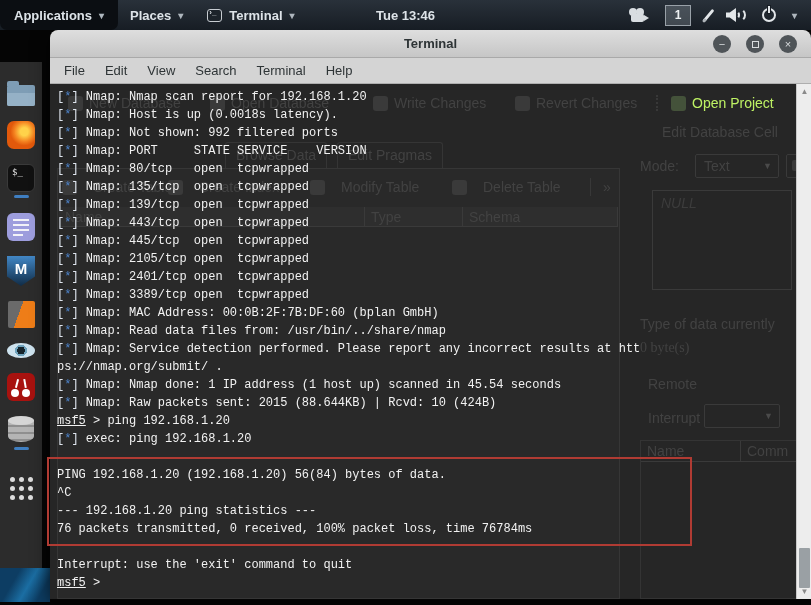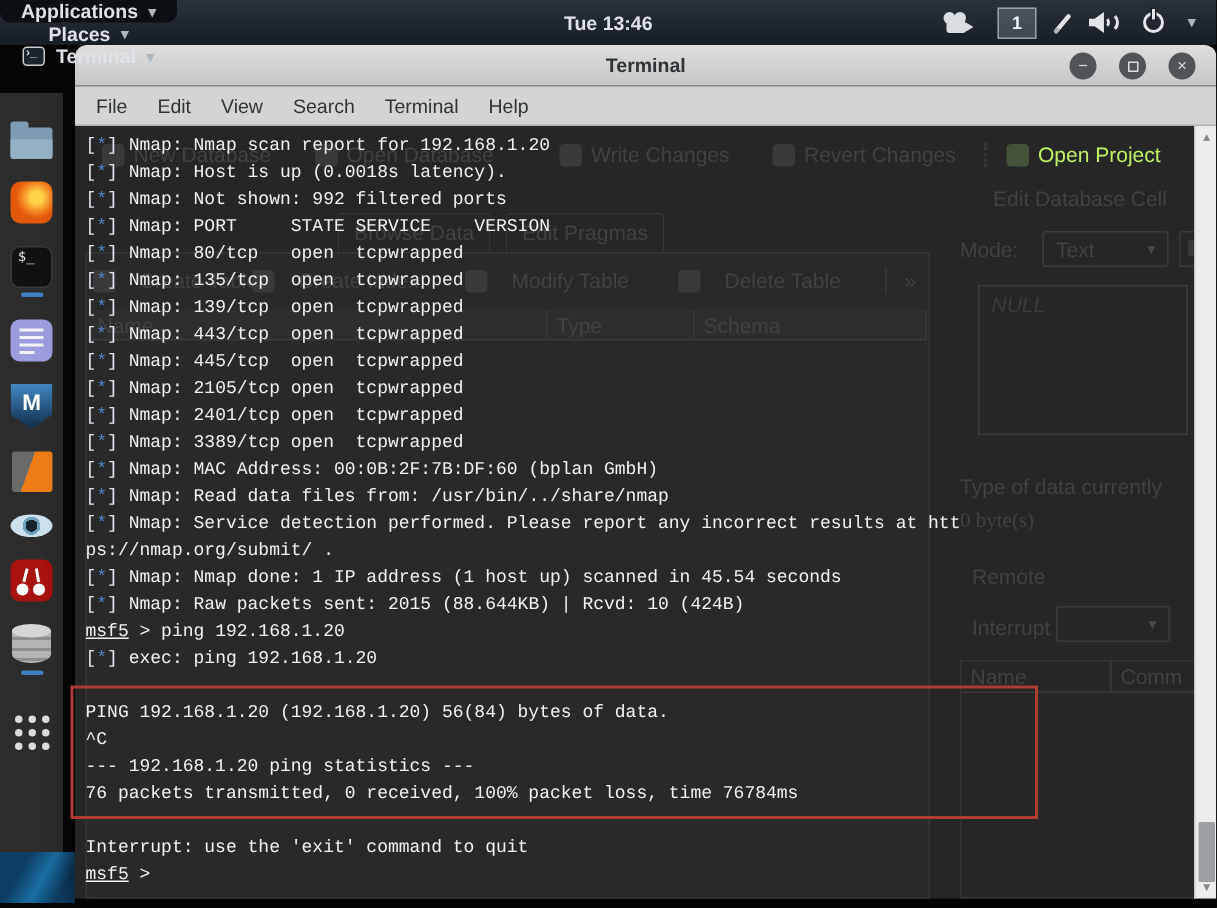--- a/index.html
+++ b/index.html
@@ -3,21 +3,21 @@
 <meta charset="utf-8">
 <style>
   * { margin:0; padding:0; box-sizing:border-box; }
   html,body { background:#000; }
   body { font-family:"Liberation Sans", sans-serif; }
   .screen { position:relative; width:811px; height:605px; background:#050505; overflow:hidden; }
 
   
   .topbar { position:absolute; left:0; top:0; width:811px; height:30px;
     background:linear-gradient(#29313a,#171d24); color:#dde3e8; font-size:13px; font-weight:600; z-index:40; }
-  .tb-left { position:absolute; left:0; top:0; height:30px; display:flex; align-items:center;flex-direction:column; }
+  .tb-left { position:absolute; left:0; top:0; height:30px; display:flex; align-items:center; }
   .tb-apps { height:30px; padding:0 14px; display:flex; align-items:center; gap:7px;
     background:#0b0e12; border-radius:0 0 7px 7px; }
   .tb-item { height:30px; padding:0 12px; display:flex; align-items:center; gap:7px; }
   .caret { font-size:10px; color:#aeb6bd; }
   .term-chip { width:15px; height:13px; border:1px solid #c7ccd1; border-radius:3px;
     background:#1c232a; position:relative; }
   .term-chip::after { content:"›_"; position:absolute; left:1px; top:-2px; font-size:8px; color:#d7dce0; }
   .tb-clock { position:absolute; left:50%; top:0; transform:translateX(-50%); height:30px;
     display:flex; align-items:center; font-weight:700; }
   .tb-right { position:absolute; right:14px; top:0; height:30px; display:flex; align-items:center; gap:16px; }

